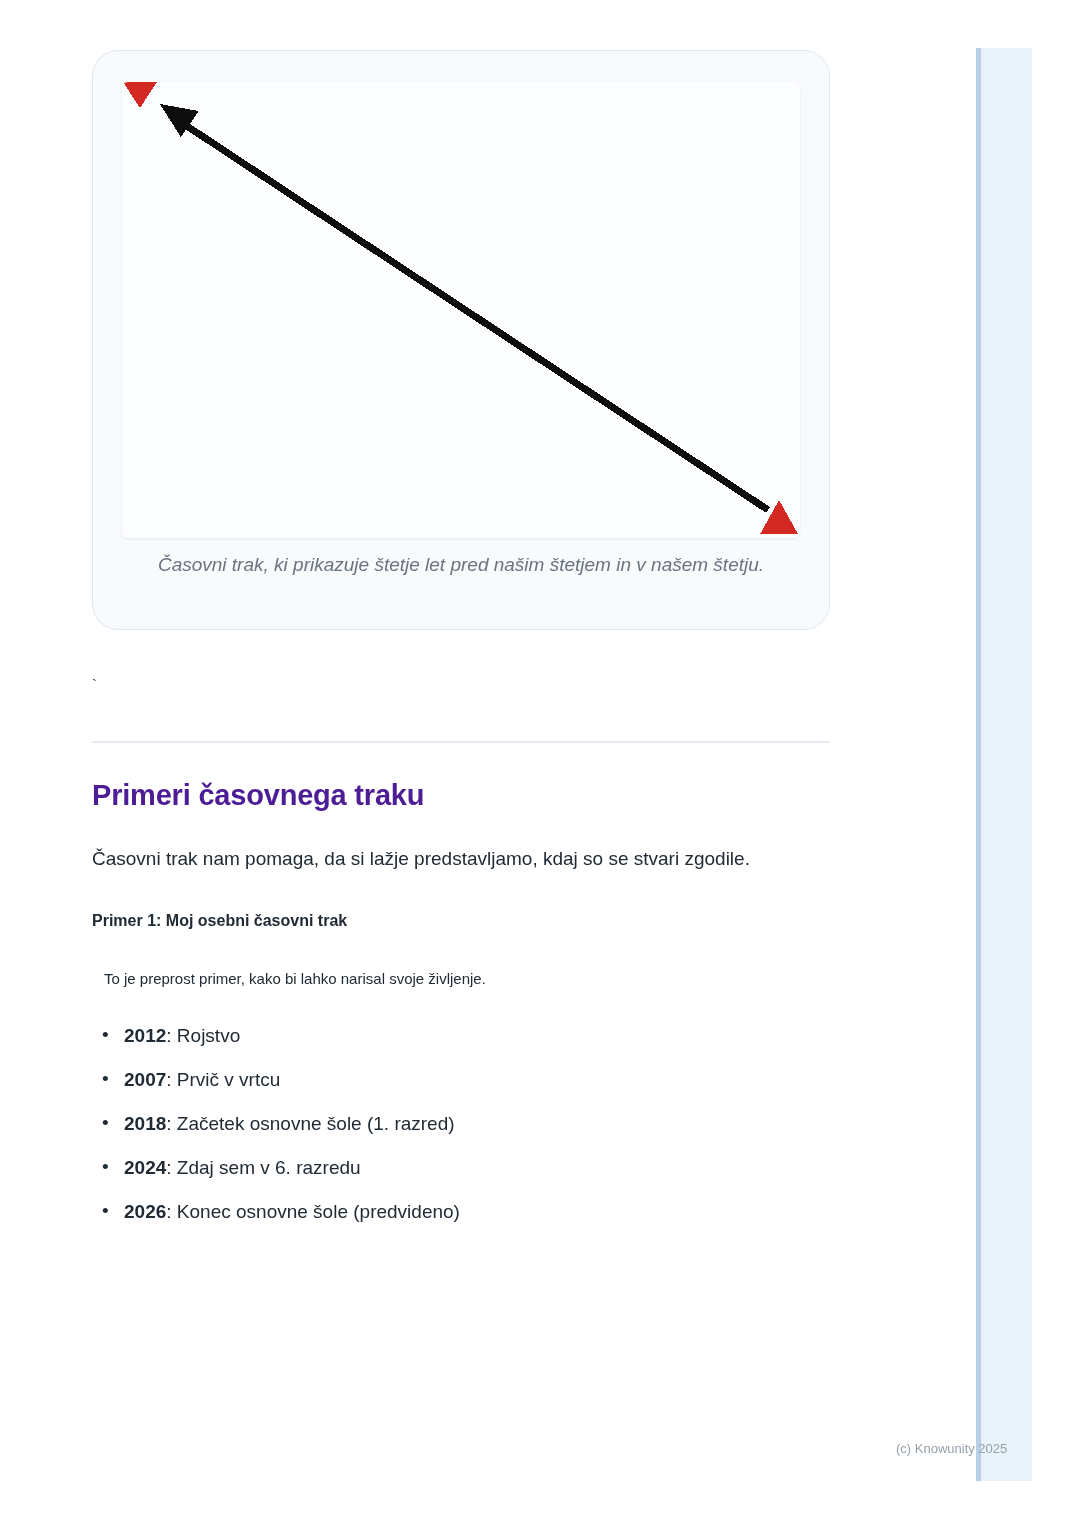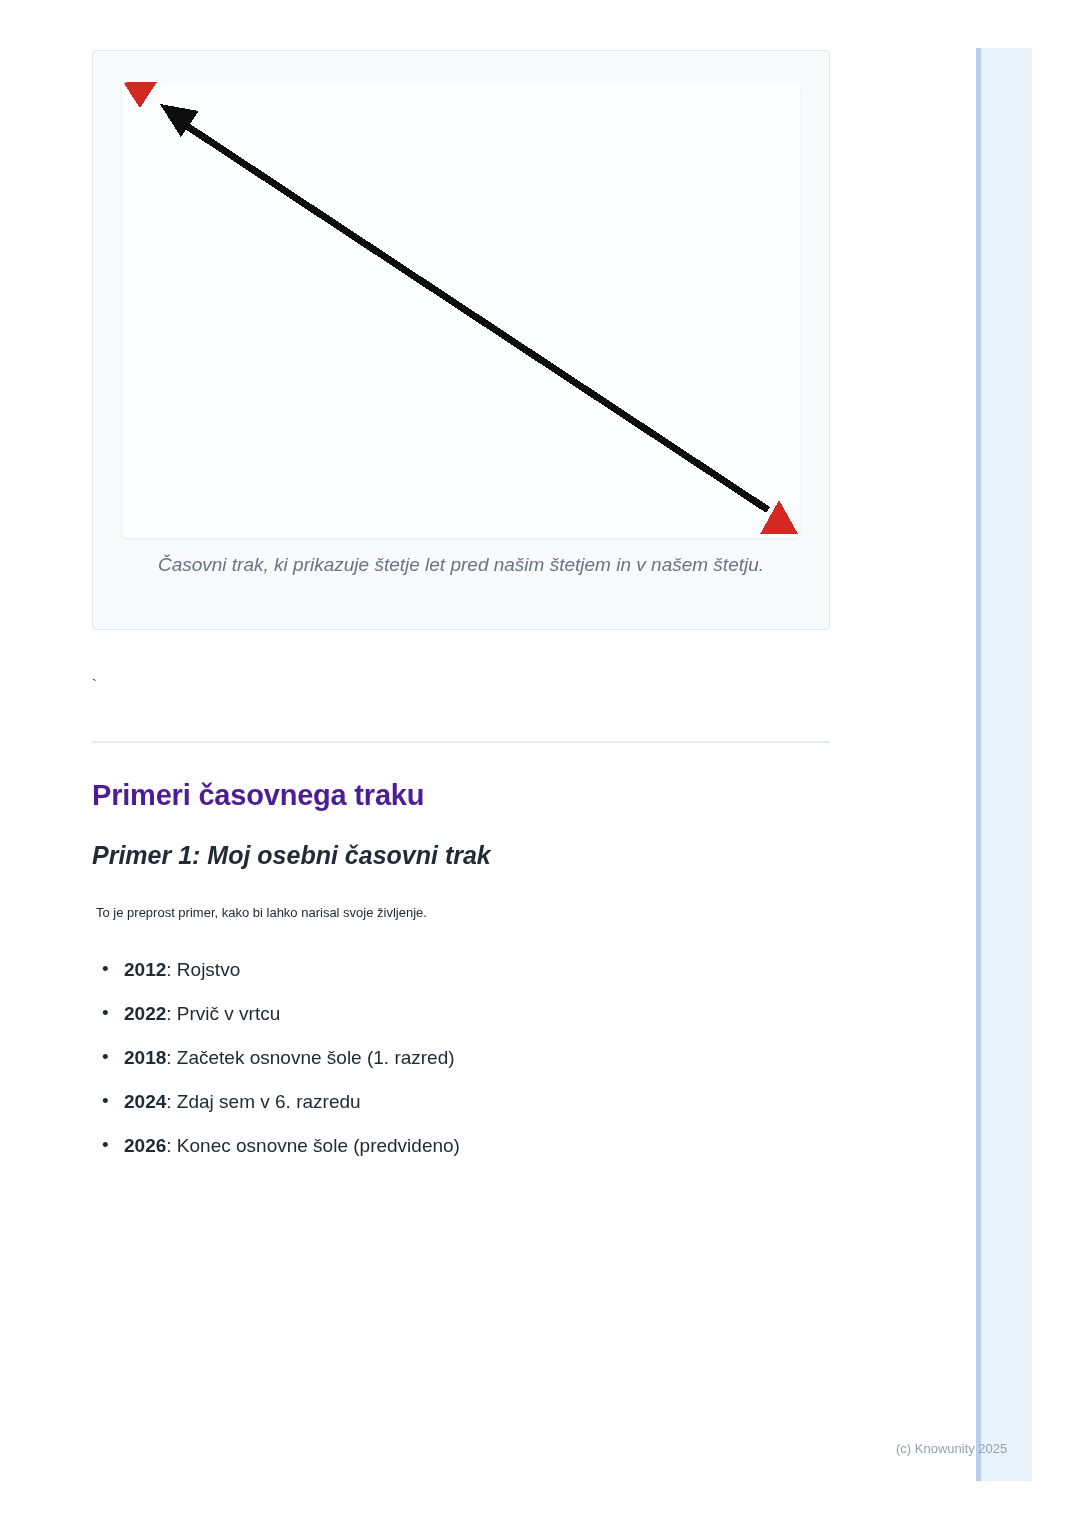--- a/index.html
+++ b/index.html
@@ -17,21 +17,21 @@
     left: 92px; top: 0;
     width: 738px;
   }
 
   
   .figure-card {
     margin-top: 50px;
     width: 738px; height: 580px;
     background: #f8fafc;
     border: 1px solid #dfe7f0;
-    border-radius: 4px;
+    border-radius: 26px;
     padding: 31px 29px 0 29px;
   }
   .figure-inner {
     height: 456px;
     background: #fcfdfe;
     border-radius: 6px;
     box-shadow: 0 1px 3px rgba(20,30,60,0.08);
     overflow: hidden;
   }
   .figure-inner svg { display: block; width: 100%; height: 100%; }
@@ -64,28 +64,27 @@
   }
 
   .para {
     margin: 28px 0 0 0;
     font-size: 19px;
     line-height: 38px;
     text-align: justify;
   }
   .subhead {
     margin: 30px 0 0 0;
-    font-size: 25px;
+    font-size: 16px;
     font-weight: bold;
     line-height: 26px;
-    font-style: italic;
   }
   .desc {
-    margin: 32px 0 0 4px;
-    font-size: 13px;
+    margin: 32px 0 0 12px;
+    font-size: 15px;
     line-height: 26px;
   }
 
   ul.events {
     margin: 32px 0 0 0;
     padding: 0;
     list-style: none;
   }
   ul.events li {
     position: relative;
@@ -145,31 +144,32 @@
     </div>
     <div class="figure-caption">Časovni trak, ki prikazuje štetje let pred našim štetjem in v našem štetju.</div>
   </div>
 
   <p class="stray">`</p>
 
   <hr class="divider">
 
   <h2 class="section-title">Primeri časovnega traku</h2>
 
+  <p class="para">Časovni trak nam pomaga, da si lažje predstavljamo, kdaj so se stvari zgodile.</p>
 
   <p class="subhead">Primer 1: Moj osebni časovni trak</p>
 
   <p class="desc">To je preprost primer, kako bi lahko narisal svoje življenje.</p>
 
   <ul class="events">
     <li>
       <span class="bullet">•</span><strong>2012</strong><span>: Rojstvo</span>
     </li>
     <li>
-      <span class="bullet">•</span><strong>2022</strong><span>: Prvič v vrtcu</span>
+      <span class="bullet">•</span><strong>2007</strong><span>: Prvič v vrtcu</span>
     </li>
     <li>
       <span class="bullet">•</span><strong>2018</strong><span>: Začetek osnovne šole (1. razred)</span>
     </li>
     <li>
       <span class="bullet">•</span><strong>2024</strong><span>: Zdaj sem v 6. razredu</span>
     </li>
     <li>
       <span class="bullet">•</span><strong>2026</strong><span>: Konec osnovne šole (predvideno)</span>
     </li>

